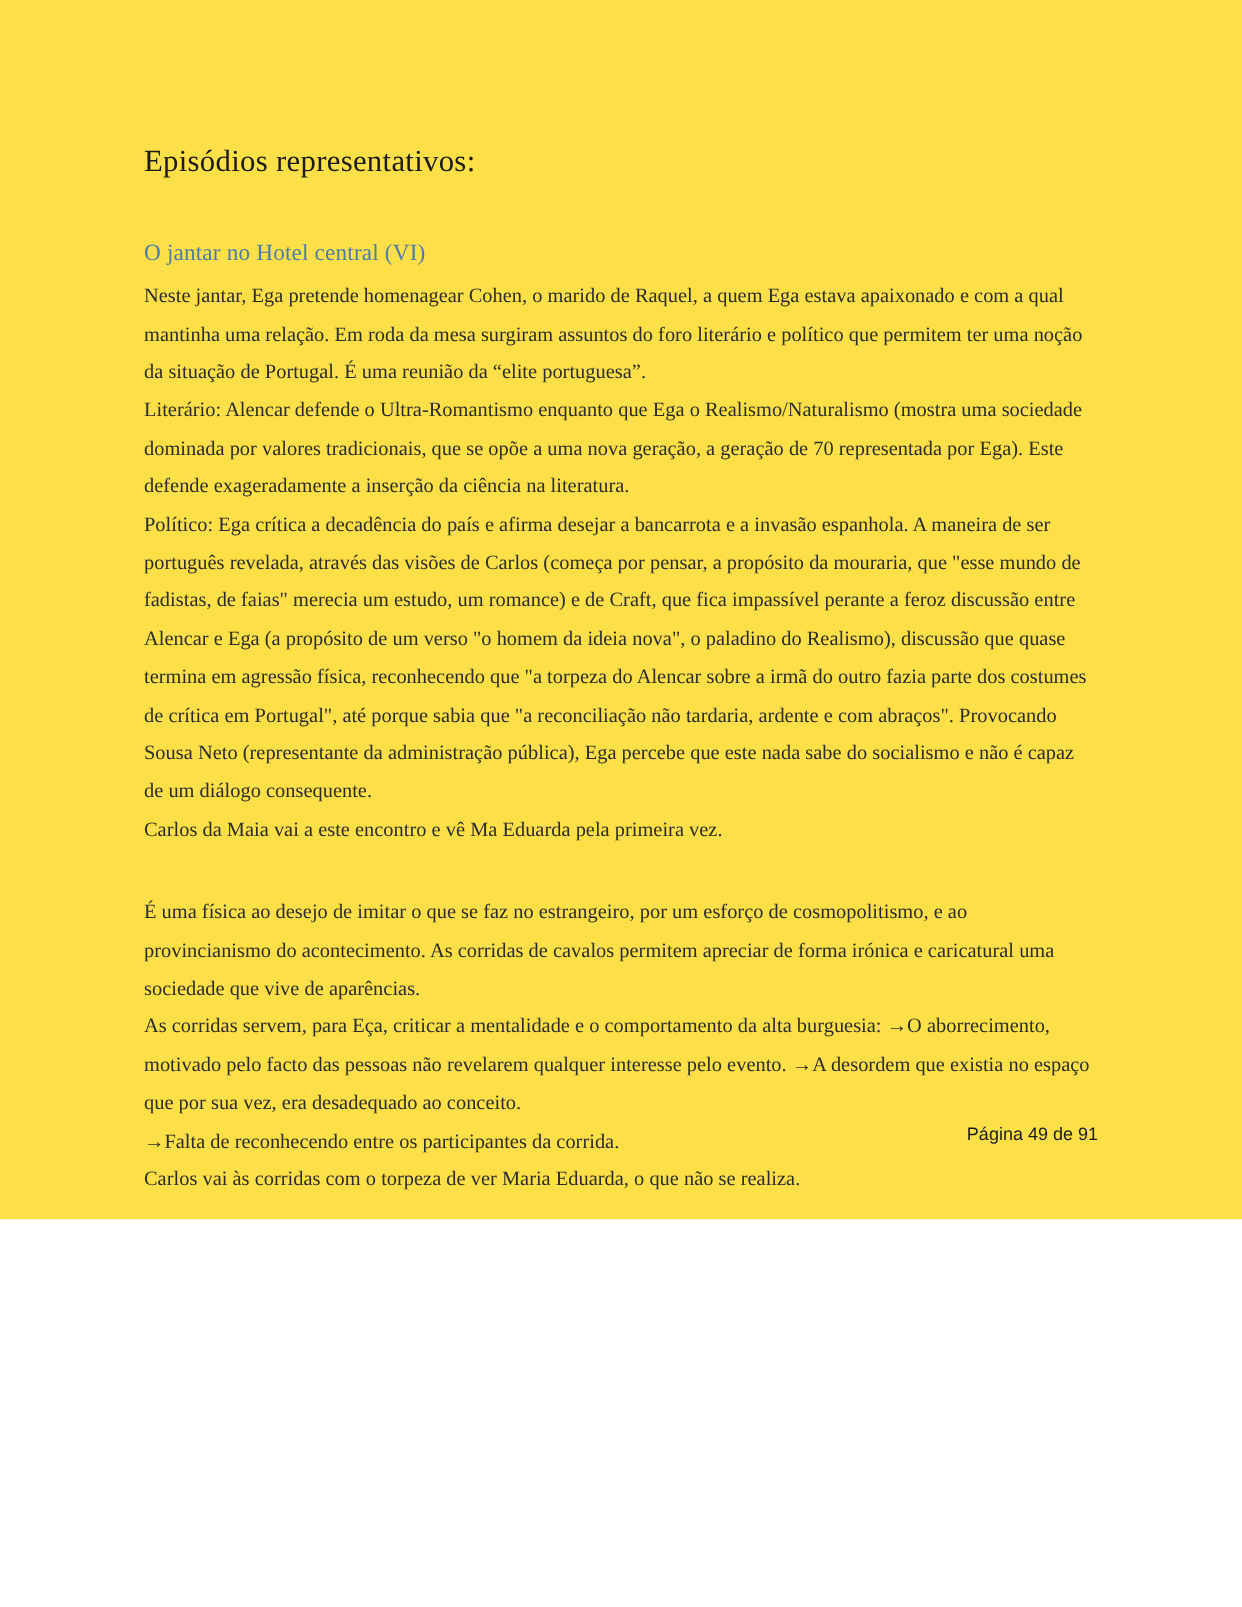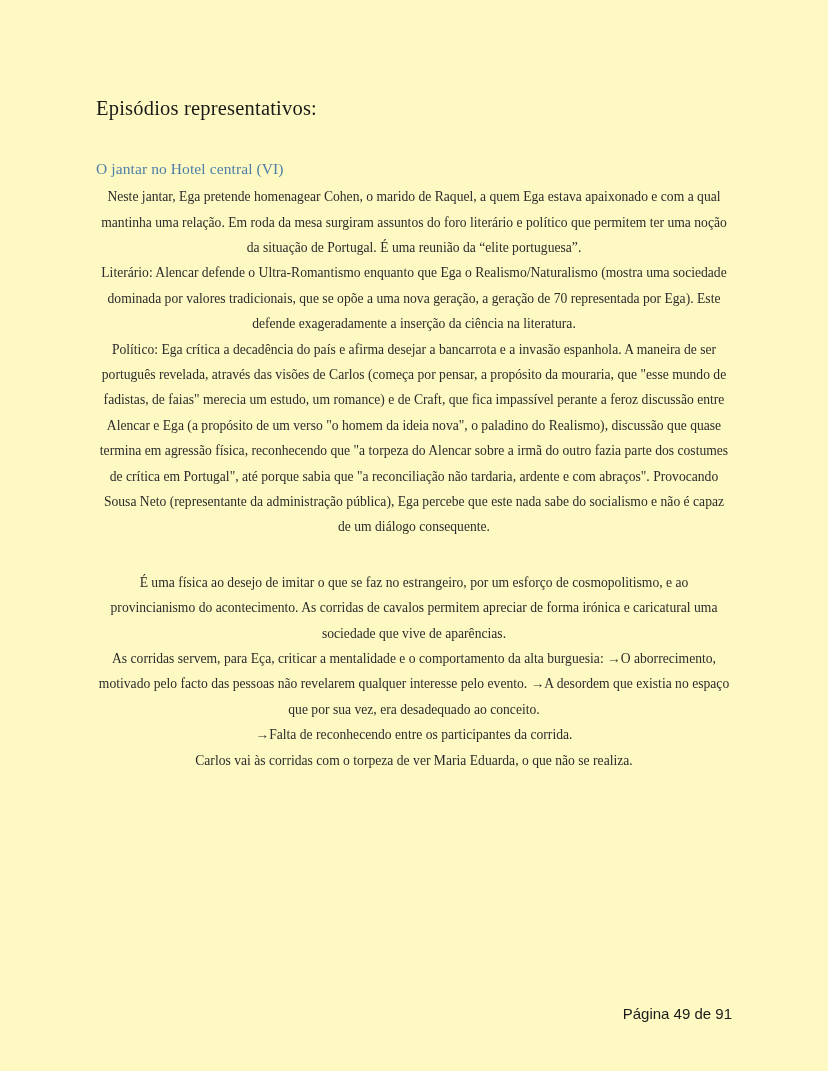--- a/index.html
+++ b/index.html
@@ -5,22 +5,22 @@
 <style>
   html, body {
     margin: 0;
     padding: 0;
     background: #ffffff;
   }
 
   .page {
     position: relative;
     width: 828px;
-    height: 1071px;
-    background: #fef9c3;
+    height: 813px;
+    background: #fde047;
     box-sizing: border-box;
     overflow: hidden;
     font-family: "Liberation Serif", "DejaVu Serif", serif;
   }
 
   .content {
     position: absolute;
     left: 96px;
     top: 96px;
     width: 636px;
@@ -53,49 +53,50 @@
     line-height: 1.45;
     letter-spacing: 0.1px;
   }
 
   .para {
     font-family: "Liberation Serif", "DejaVu Serif", serif;
     font-size: 13.6px;
     color: #2b2b2b;
     line-height: 25.4px;
     margin: 0;
-    text-align: center;
+    text-align: left;
     letter-spacing: 0.01px;
   }
 
   .footer {
     position: absolute;
     right: 96px;
     bottom: 48px;
     font-family: "Liberation Sans", "DejaVu Sans", sans-serif;
-    font-size: 15px;
+    font-size: 12px;
     color: #1a1a1a;
     line-height: 1.3;
     white-space: nowrap;
   }
 </style>
 </head>
 <body>
 
 <div class="page">
 
   <div class="content">
 
     <h1 class="doc-title">Episódios representativos:</h1>
 
     <section class="section">
       <h2 class="section-heading">O jantar no Hotel central (VI)</h2>
       <p class="para">Neste jantar, Ega pretende homenagear Cohen, o marido de Raquel, a quem Ega estava apaixonado e com a qual mantinha uma relação. Em roda da mesa surgiram assuntos do foro literário e político que permitem ter uma noção da situação de Portugal. É uma reunião da “elite portuguesa”.</p>
       <p class="para">Literário: Alencar defende o Ultra-Romantismo enquanto que Ega o Realismo/Naturalismo (mostra uma sociedade dominada por valores tradicionais, que se opõe a uma nova geração, a geração de 70 representada por Ega). Este defende exageradamente a inserção da ciência na literatura.</p>
       <p class="para">Político: Ega crítica a decadência do país e afirma desejar a bancarrota e a invasão espanhola. A maneira de ser português revelada, através das visões de Carlos (começa por pensar, a propósito da mouraria, que "esse mundo de fadistas, de faias" merecia um estudo, um romance) e de Craft, que fica impassível perante a feroz discussão entre Alencar e Ega (a propósito de um verso "o homem da ideia nova", o paladino do Realismo), discussão que quase termina em agressão física, reconhecendo que "a torpeza do Alencar sobre a irmã do outro fazia parte dos costumes de crítica em Portugal", até porque sabia que "a reconciliação não tardaria, ardente e com abraços". Provocando Sousa Neto (representante da administração pública), Ega percebe que este nada sabe do socialismo e não é capaz de um diálogo consequente.</p>
+      <p class="para">Carlos da Maia vai a este encontro e vê Ma Eduarda pela primeira vez.</p>
     </section>
 
     <section class="section">
       <p class="para">É uma física ao desejo de imitar o que se faz no estrangeiro, por um esforço de cosmopolitismo, e ao provincianismo do acontecimento. As corridas de cavalos permitem apreciar de forma irónica e caricatural uma sociedade que vive de aparências.</p>
       <p class="para">As corridas servem, para Eça, criticar a mentalidade e o comportamento da alta burguesia: →O aborrecimento, motivado pelo facto das pessoas não revelarem qualquer interesse pelo evento. →A desordem que existia no espaço que por sua vez, era desadequado ao conceito.</p>
       <p class="para">→Falta de reconhecendo entre os participantes da corrida.</p>
       <p class="para">Carlos vai às corridas com o torpeza de ver Maria Eduarda, o que não se realiza.</p>
     </section>
 
   </div>

